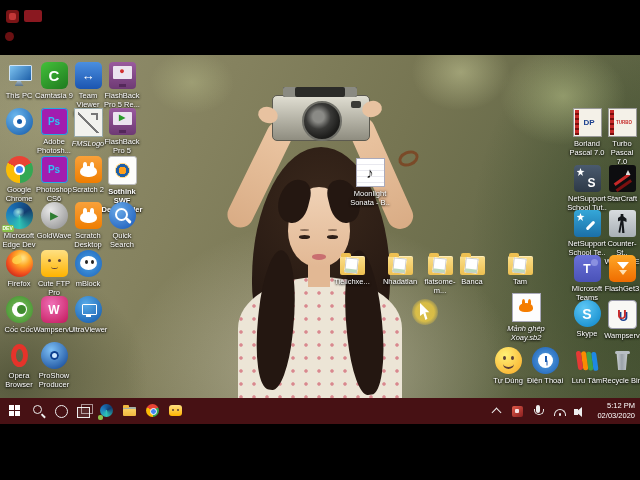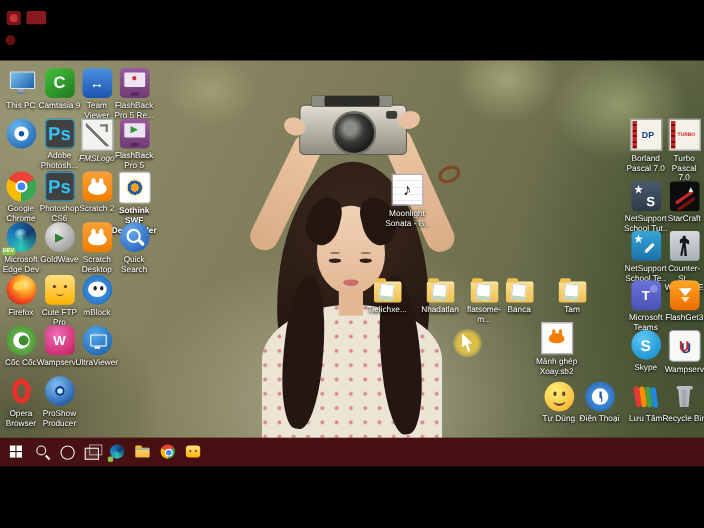--- a/index.html
+++ b/index.html
@@ -60,21 +60,21 @@
   .ic-camtasia{background:linear-gradient(145deg,#43c03a,#1f7a1f);border-radius:6px;color:#fff;font-size:15px}
   .ic-teamviewer{background:linear-gradient(#4b8fe0,#1b55b0);border-radius:5px;color:#fff;font-size:13px}
   .ic-fbmon{background:linear-gradient(#9a5a9e,#6e3a74);border-radius:4px}
   .ic-fbmon::before{content:"";position:absolute;top:4px;left:4px;right:4px;height:13px;background:#ece4f0;border-radius:1px}
   .ic-fbmon::after{content:"";position:absolute;bottom:2px;left:10px;width:7px;height:3px;background:#54285a}
   .ic-fbrec span{color:#d23030;font-size:9px;position:absolute;top:4px;left:0;right:0;text-align:center}
   .ic-fbplay span{color:#2a9a2a;font-size:8px;position:absolute;top:5px;left:0;right:0;text-align:center}
   .ic-gilisoft{background:radial-gradient(circle at 35% 30%,#6db8ee,#1258a8);border-radius:50%}
   .ic-gilisoft::before{content:"";position:absolute;top:7px;left:7px;width:13px;height:13px;background:#fff;border-radius:50%}
   .ic-gilisoft::after{content:"";position:absolute;top:11px;left:11px;width:5px;height:5px;background:#1258a8;border-radius:50%}
-  .ic-ps{background:#404040;box-shadow:inset 0 0 0 1px #26a8e0;border-radius:4px;color:#2fc2f5;font-size:17px}
+  .ic-ps{background:#a21caf;box-shadow:inset 0 0 0 1px #26a8e0;border-radius:4px;color:#2fc2f5;font-size:10px}
   .ic-fms{background:#f2f2ee;border:1px solid #9aa}
   .ic-fms::before{content:"";position:absolute;inset:3px;background:linear-gradient(45deg,transparent 44%,#777 44%,#777 52%,transparent 52%)}
   .ic-fms::after{content:"";position:absolute;top:4px;right:4px;width:5px;height:5px;border-top:2px solid #777;border-right:2px solid #777}
   .ic-chrome{border-radius:50%;background:conic-gradient(from -60deg,#ea4335 0 120deg,#34a853 0 240deg,#fbbc05 0 360deg)}
   .ic-chrome::before{content:"";position:absolute;top:8px;left:8px;width:11px;height:11px;background:#4285f4;border:2px solid #fff;border-radius:50%;box-sizing:border-box}
   .ic-sothink{background:#fdfdfb;border:1px solid #bbb;border-radius:3px}
   .ic-sothink::before{content:"";position:absolute;top:6px;left:6px;width:15px;height:15px;border-radius:50%;background:radial-gradient(circle,#ff9f1c 0 35%,#1d5fa8 36% 60%,#ffd27a 61%)}
   .ic-edgedev{border-radius:50%;background:conic-gradient(from 180deg,#2ec4b6,#1b75bc,#123c6e,#2ec4b6)}
   .ic-edgedev::before{content:"";position:absolute;top:6px;left:7px;width:13px;height:10px;border-radius:50% 50% 0 50%;background:radial-gradient(circle at 40% 40%,rgba(170,240,230,.9),transparent 65%)}
   .ic-edgedev span{position:absolute;bottom:-3px;left:-4px;background:#8bc34a;color:#fff;font-size:5px;font-weight:bold;padding:0 1px;border-radius:2px;line-height:1.5}
@@ -354,21 +354,21 @@
         <div class="ilbl">flatsome-m...</div>
       </div>
       <div class="dicon" style="left: 452px; top: 252px;">
         <div class="ig ic-folder"></div>
         <div class="ilbl">Banca</div>
       </div>
       <div class="dicon" style="left: 500px; top: 252px;">
         <div class="ig ic-folder"></div>
         <div class="ilbl">Tam</div>
       </div>
-      <div class="dicon" style="left: 486px; top: 293px;">
+      <div class="dicon" style="left: 506px; top: 293px; font-style: italic;">
         <div class="ig ic-scratchdoc"></div>
         <div class="ilbl">Mảnh ghép
 Xoay.sb2</div>
       </div>
       <div class="dicon" style="left: 488px; top: 347px;">
         <div class="ig ic-smiley"></div>
         <div class="ilbl">Tự Dùng</div>
       </div>
       <div class="dicon" style="left: 525px; top: 347px; justify-content: space-between;">
         <div class="ig ic-clockblue"></div>
@@ -451,15 +451,28 @@
     <div id="tb-buttons" style="display:flex">
         <div class="tbtn tb-start"></div>
         <div class="tbtn tb-search"></div>
         <div class="tbtn tb-cortana"></div>
         <div class="tbtn tb-task-view"></div>
         <div class="tbtn tb-edge-dev"></div>
         <div class="tbtn tb-file-explorer"></div>
         <div class="tbtn tb-chrome"></div>
         <div class="tbtn tb-cuteftp"></div>
       </div>
+    <div class="tray">
+      <div id="tray-icons" style="display:flex;align-items:center;gap:8px">
+          <div class="tric tr-expand"></div>
+          <div class="tric tr-flashback-recorder"></div>
+          <div class="tric tr-microphone"></div>
+          <div class="tric tr-network"></div>
+          <div class="tric tr-volume"></div>
+        </div>
+      <div class="clock">
+        <div>5:12 PM</div>
+        <div>02/03/2020</div>
+      </div>
+    </div>
   </div>
 
 </div>
 
 </body></html>

